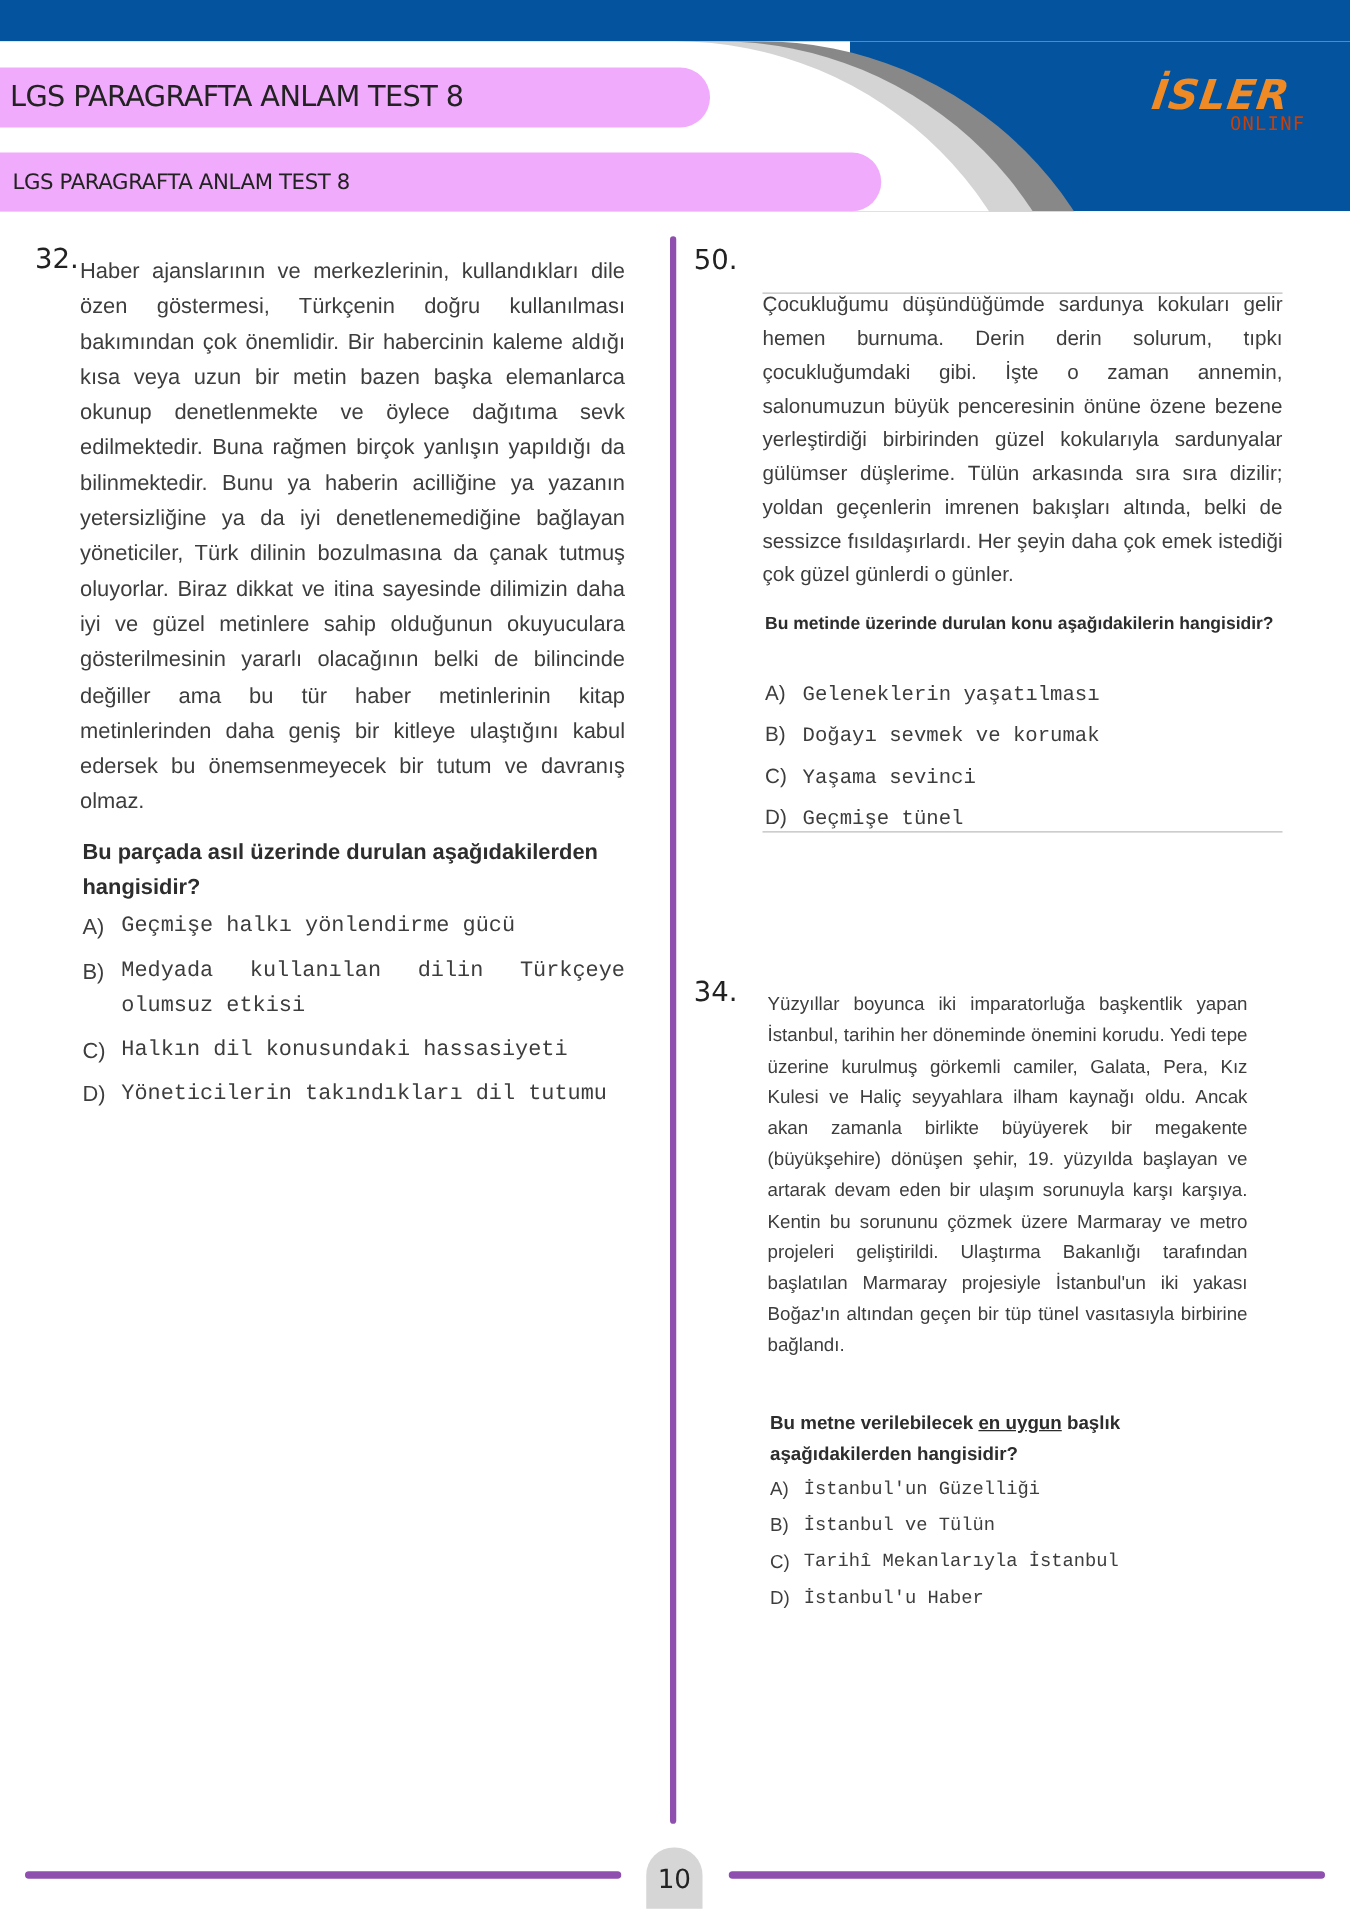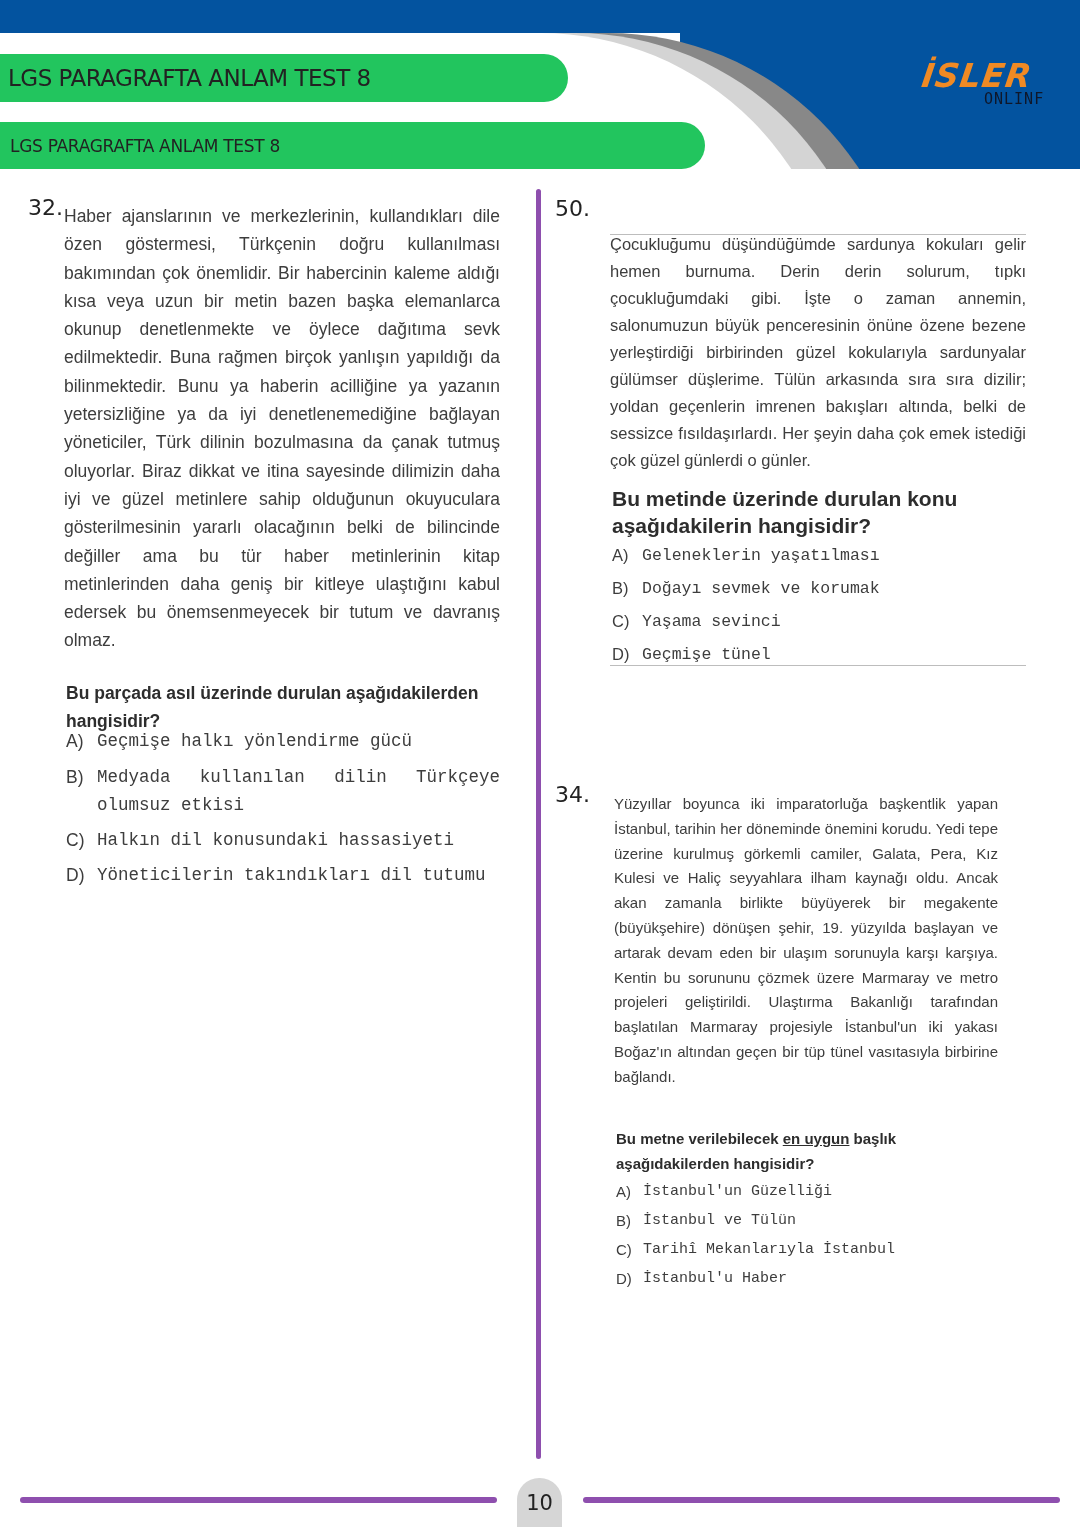--- a/index.html
+++ b/index.html
@@ -3,28 +3,28 @@
 <meta charset="utf-8">
 <style>
   html, body { margin:0; padding:0; }
   body { width:1080px; height:1527px; position:relative; background:#ffffff; overflow:hidden; font-family:"Liberation Sans", sans-serif; color:#3a3a3a; }
   .topbar { position:absolute; left:0; top:0; width:1080px; height:33px; background:#03539f; }
   .header-right { position:absolute; left:0; top:33px; width:1080px; height:136px; overflow:hidden; }
   .hdr-blue { position:absolute; right:0; top:0; width:400px; height:136px; background:#03539f; }
   .curve-dgray { position:absolute; left:-200px; top:0; width:1108px; height:600px; border-top-right-radius:300px; background:#888888; }
   .curve-lgray { position:absolute; left:-200px; top:0; width:1075px; height:600px; border-top-right-radius:300px; background:#d4d4d4; }
   .curve-white2 { position:absolute; left:-200px; top:0; width:1040px; height:600px; border-top-right-radius:300px; background:#ffffff; }
-  .pill { position:absolute; left:0; background:#22c55e; border-top-right-radius:24px; border-bottom-right-radius:24px; display:flex; align-items:center; }
+  .pill { position:absolute; left:0; background:#f0abfc; border-top-right-radius:24px; border-bottom-right-radius:24px; display:flex; align-items:center; }
   .pill1 { top:54px; width:568px; height:48px; }
   .pill2 { top:122px; width:705px; height:47px; }
   .pill1 span { font-family:"DejaVu Sans", sans-serif; font-size:23px; color:#222; padding-left:8px; letter-spacing:-0.5px; }
   .pill2 span { font-family:"DejaVu Sans", sans-serif; font-size:17px; color:#222; padding-left:10px; letter-spacing:-0.3px; }
   .logo { position:absolute; left:922px; top:56px; width:140px; height:60px; }
   .logo-main { position:absolute; left:0; top:0; font-family:"DejaVu Sans", sans-serif; font-weight:bold; font-style:italic; font-size:33px; color:#f08a24; letter-spacing:1px; transform:skewX(-8deg); }
-  .logo-sub { position:absolute; left:62px; top:34px; font-family:"DejaVu Sans Mono", monospace; font-size:15px; color:#0f172a; letter-spacing:1px; }
+  .logo-sub { position:absolute; left:62px; top:34px; font-family:"DejaVu Sans Mono", monospace; font-size:15px; color:#c2410c; letter-spacing:1px; }
   .divider-v { position:absolute; left:536px; top:189px; width:5px; height:1270px; background:#8e4fae; border-radius:3px; }
   .qnum { position:absolute; font-family:"DejaVu Sans", sans-serif; font-size:22px; color:#222; }
   .para { position:absolute; font-size:17.5px; line-height:28.3px; color:#3d3d3d; text-align:justify; }
   .para.small { font-size:16px; line-height:24.8px; }
   .qstem { position:absolute; font-weight:bold; font-size:17.5px; line-height:28px; color:#2d2d2d; }
   .qstem.small { font-size:16px; line-height:25px; }
   .opts { position:absolute; font-size:17.5px; color:#3d3d3d; }
   .opts.small { font-size:16px; }
   .opt { display:flex; }
   .opt .lbl { width:31px; flex:none; }
@@ -52,21 +52,21 @@
 </div>
 <div class="logo">
   <div class="logo-main">İSLER</div>
   <div class="logo-sub">ONLINF</div>
 </div>
 
 <div class="divider-v"></div>
 
 <div class="qnum" style="left:28px; top:195px;">32.</div>
 <div class="para" style="left:64px; top:202px; width:436px;">Haber ajanslarının ve merkezlerinin, kullandıkları dile özen göstermesi, Türkçenin doğru kullanılması bakımından çok önemlidir. Bir habercinin kaleme aldığı kısa veya uzun bir metin bazen başka elemanlarca okunup denetlenmekte ve öylece dağıtıma sevk edilmektedir. Buna rağmen birçok yanlışın yapıldığı da bilinmektedir. Bunu ya haberin acilliğine ya yazanın yetersizliğine ya da iyi denetlenemediğine bağlayan yöneticiler, Türk dilinin bozulmasına da çanak tutmuş oluyorlar. Biraz dikkat ve itina sayesinde dilimizin daha iyi ve güzel metinlere sahip olduğunun okuyuculara gösterilmesinin yararlı olacağının belki de bilincinde değiller ama bu tür haber metinlerinin kitap metinlerinden daha geniş bir kitleye ulaştığını kabul edersek bu önemsenmeyecek bir tutum ve davranış olmaz.</div>
-<div class="qstem" style="left:66px; top:667px; width:436px;margin-top:12px;">Bu parçada asıl üzerinde durulan aşağıdakilerden hangisidir?</div>
+<div class="qstem" style="left:66px; top:667px; width:436px;">Bu parçada asıl üzerinde durulan aşağıdakilerden hangisidir?</div>
 <div class="opts" style="left:66px; top:731px; width:434px;">
   <div class="opt" style="margin-bottom:11px;">
       <span class="lbl">A)</span>
       <span class="txt">Geçmişe halkı yönlendirme gücü</span>
     </div>
   <div class="opt" style="margin-bottom:11px; line-height:28px;">
       <span class="lbl">B)</span>
       <span class="txt" style="text-align:justify; text-align-last:left;">Medyada kullanılan dilin Türkçeye olumsuz etkisi</span>
     </div>
   <div class="opt" style="margin-bottom:14px;">
@@ -75,21 +75,21 @@
     </div>
   <div class="opt">
       <span class="lbl">D)</span>
       <span class="txt">Yöneticilerin takındıkları dil tutumu</span>
     </div>
 </div>
 
 <div class="qnum" style="left:555px; top:196px;">50.</div>
 <div class="rule" style="left:610px; top:234px; width:416px;"></div>
 <div class="para" style="left:610px; top:231px; width:416px; font-size:16.5px; line-height:27px;">Çocukluğumu düşündüğümde sardunya kokuları gelir hemen burnuma. Derin derin solurum, tıpkı çocukluğumdaki gibi. İşte o zaman annemin, salonumuzun büyük penceresinin önüne özene bezene yerleştirdiği birbirinden güzel kokularıyla sardunyalar gülümser düşlerime. Tülün arkasında sıra sıra dizilir; yoldan geçenlerin imrenen bakışları altında, belki de sessizce fısıldaşırlardı. Her şeyin daha çok emek istediği çok güzel günlerdi o günler.</div>
-<div class="qstem" style="left:612px; top:485px; width:414px; font-size:21px; line-height:27px;">Bu metinde üzerinde durulan konu aşağıdakilerin hangisidir?</div>
+<div class="qstem" style="left:612px; top:485px; width:414px; font-size:14px; line-height:27px;">Bu metinde üzerinde durulan konu aşağıdakilerin hangisidir?</div>
 <div class="opts" style="left:612px; top:546px; width:414px; font-size:16.5px;">
   <div class="opt" style="margin-bottom:14px;">
       <span class="lbl" style="width:30px;">A)</span>
       <span class="txt">Geleneklerin yaşatılması</span>
     </div>
   <div class="opt" style="margin-bottom:14px;">
       <span class="lbl" style="width:30px;">B)</span>
       <span class="txt">Doğayı sevmek ve korumak</span>
     </div>
   <div class="opt" style="margin-bottom:14px;">

